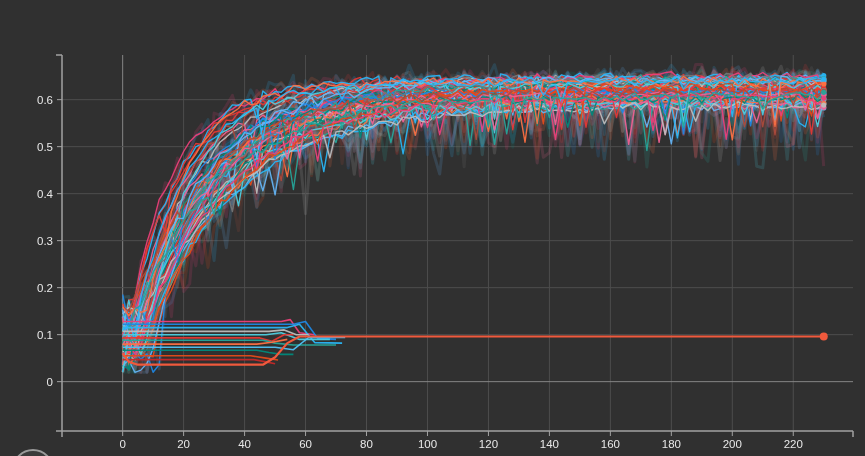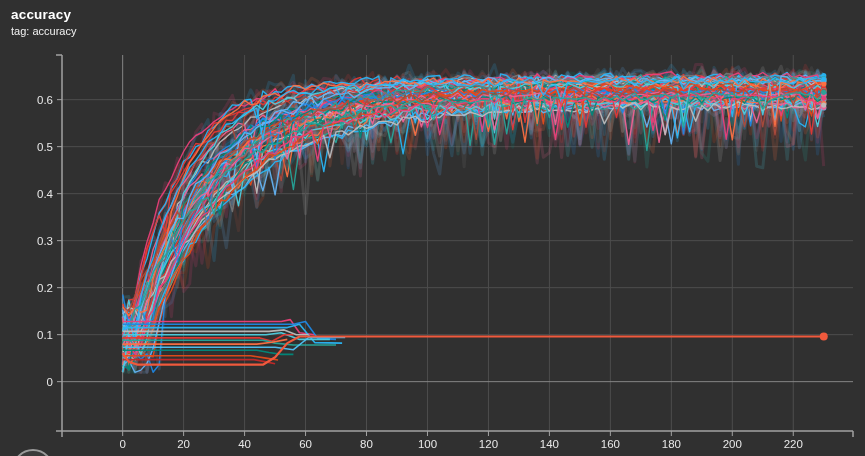--- a/index.html
+++ b/index.html
@@ -23,24 +23,20 @@
     position:absolute;left:12px;top:449px;z-index:4;
     width:42px;height:42px;border-radius:50%;
     background:#3a3a3a;border:2px solid #9a9a9a;box-sizing:border-box;
   }
   .tick-label{font-family:"Liberation Sans", sans-serif;}
 </style>
 </head>
 <body>
 
 <div class="stage">
-  <div class="chart-header">
-    <div class="chart-title">accuracy</div>
-    <div class="chart-subtitle">tag: accuracy</div>
-  </div>
 
   <svg id="chart-svg" class="chart" width="865" height="456">
       <g>
         <line x1="122.65857418111753" y1="55" x2="122.65857418111753" y2="431" stroke="#858585" stroke-width="1"></line>
         <line x1="183.62196531791906" y1="55" x2="183.62196531791906" y2="431" stroke="#4d4d4d" stroke-width="1"></line>
         <line x1="244.58535645472062" y1="55" x2="244.58535645472062" y2="431" stroke="#4d4d4d" stroke-width="1"></line>
         <line x1="305.54874759152216" y1="55" x2="305.54874759152216" y2="431" stroke="#4d4d4d" stroke-width="1"></line>
         <line x1="366.51213872832375" y1="55" x2="366.51213872832375" y2="431" stroke="#4d4d4d" stroke-width="1"></line>
         <line x1="427.4755298651253" y1="55" x2="427.4755298651253" y2="431" stroke="#4d4d4d" stroke-width="1"></line>
         <line x1="488.4389210019268" y1="55" x2="488.4389210019268" y2="431" stroke="#4d4d4d" stroke-width="1"></line>

